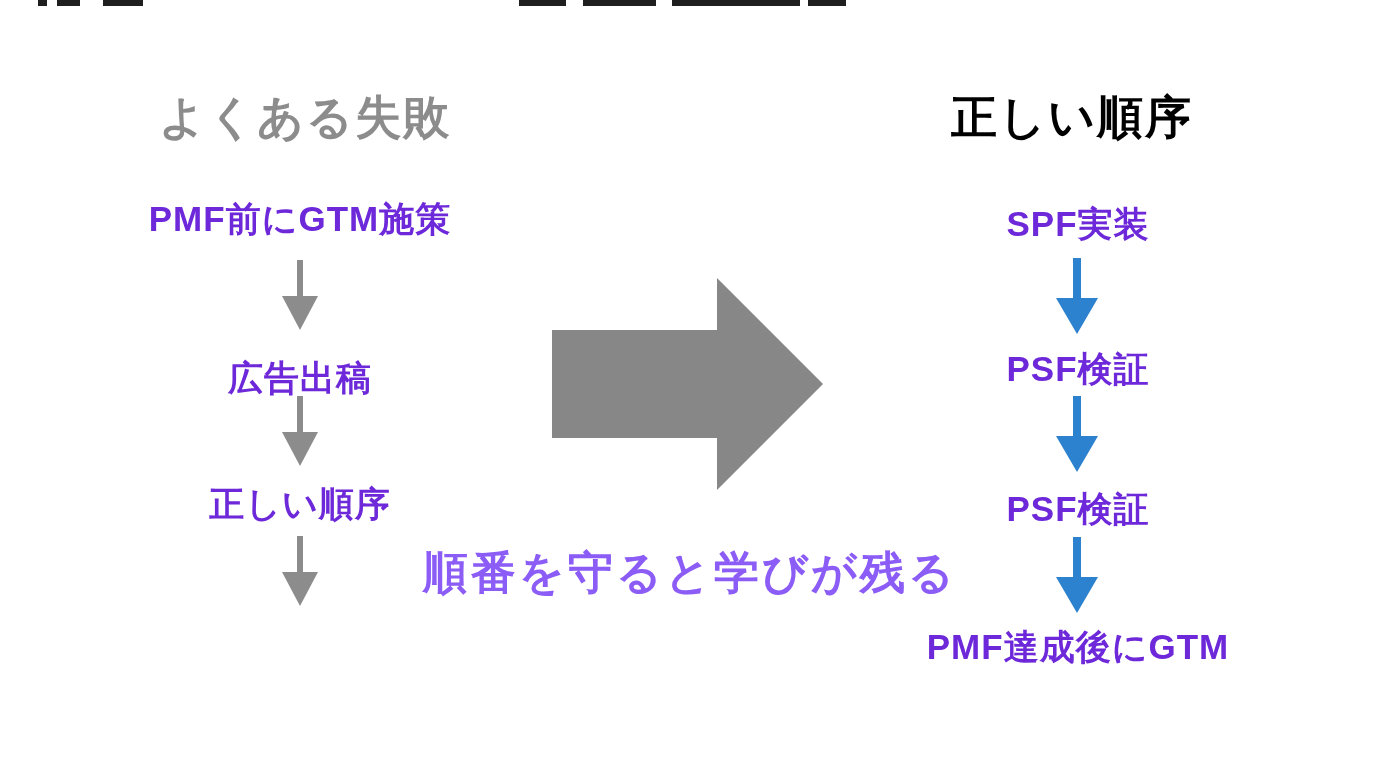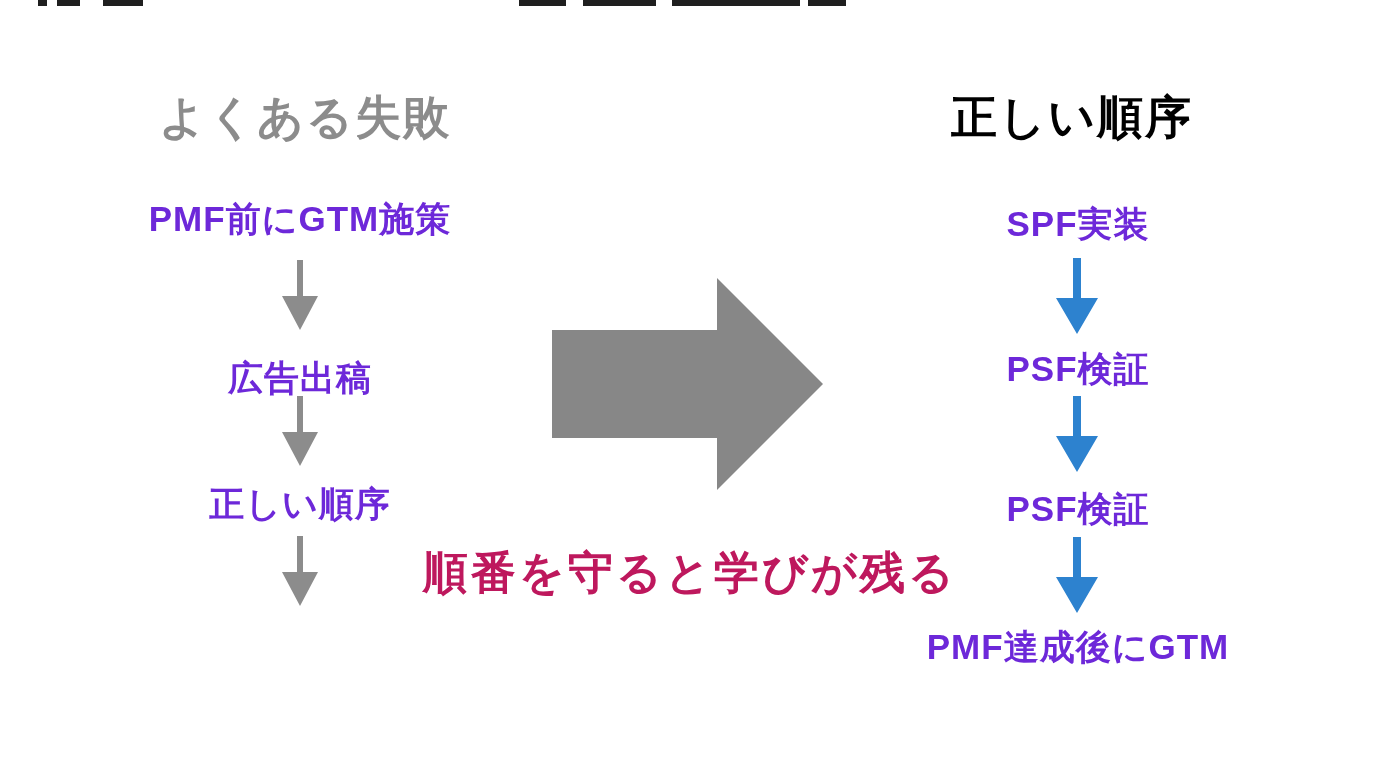--- a/index.html
+++ b/index.html
@@ -30,21 +30,21 @@
     letter-spacing:1px;
   }
   .varrow{position:absolute;display:block;}
   .varrow .shape-gray{fill:#8c8c8c;}
   .varrow .shape-blue{fill:#2d82cf;}
   .bigarrow{position:absolute;left:552px;top:278px;}
   .bigarrow polygon{fill:#878787;}
   .caption{
     position:absolute;
     left:410px;top:544px;width:560px;
-    font-size:45px;font-weight:bold;color:#be185d;
+    font-size:45px;font-weight:bold;color:#8b5cf6;
     letter-spacing:3px;text-align:center;white-space:nowrap;
     line-height:58px;
   }
 </style>
 </head>
 <body>
 
 <div class="canvas">
 
   <div class="topbars">

